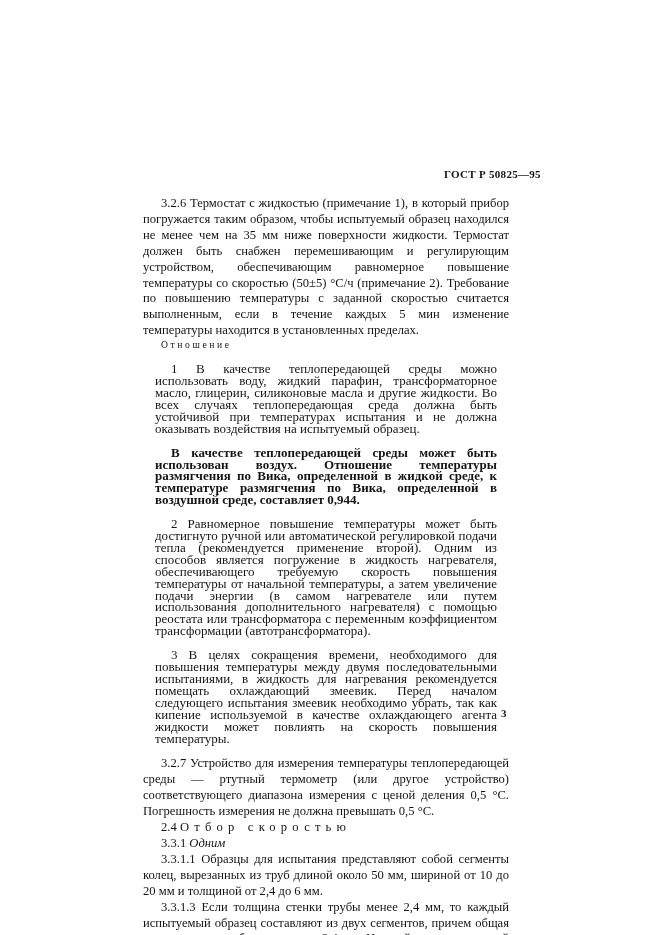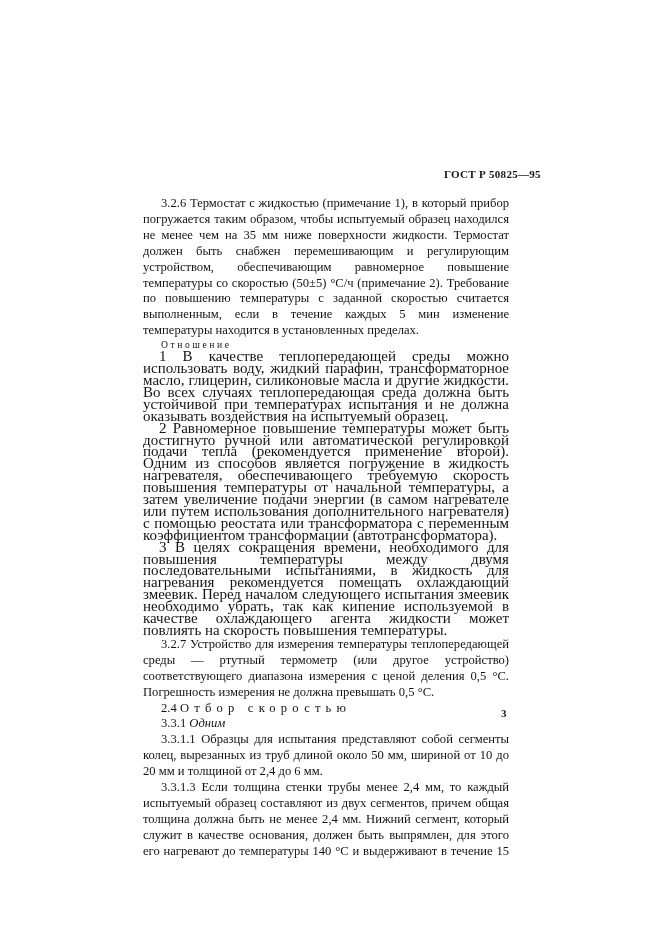--- a/index.html
+++ b/index.html
@@ -4,37 +4,38 @@
 <style>
   html, body { margin:0; padding:0; background:#ffffff; }
   body { width:661px; height:935px; position:relative; overflow:hidden;
          font-family:"Liberation Serif", "DejaVu Serif", serif; color:#141414; }
   .page { position:absolute; left:0; top:0; width:661px; height:935px; }
   .header { position:absolute; left:400px; top:168px; font-size:11px; font-weight:bold; letter-spacing:0.3px;margin-left:44px; }
   .body-text { position:absolute; left:143px; top:196px; width:366px;font-family:Liberation Serif, serif; }
   .p { font-size:12.6px; line-height:15.9px; text-align:justify; text-align-last:left; margin:0; }
   .p.ind { text-indent:18px; }
   .p.just-last { text-align-last:justify; }
-  .note { font-size:15px; line-height:11.9px; text-align:justify; margin:0; }
+  .note { font-size:13px; line-height:11.9px; text-align:justify; margin:12px; }
   .note.ind { text-indent:16px; }
   .notes-title { font-size:9.6px; line-height:12px; letter-spacing:2.6px; text-indent:18px; margin:0; }
   .spaced { letter-spacing:5.2px; }
   .it { font-style:italic; }
   .pagenum { position:absolute; left:501px; top:707px; font-size:11px; font-weight:bold; }
 </style>
 </head>
 <body>
 
 <div class="page">
   <div class="header">ГОСТ Р 50825—95</div>
 
   <div class="body-text">
     <p class="p ind">3.2.6 Термостат с жидкостью (примечание 1), в который прибор погружается таким образом, чтобы испытуемый образец находился не менее чем на 35 мм ниже поверхности жидкости. Термостат должен быть снабжен перемешивающим и регулирующим устройством, обеспечивающим равномерное повышение температуры со скоростью (50±5) °С/ч (примечание 2). Требование по повышению температуры с заданной скоростью считается выполненным, если в течение каждых 5 мин изменение температуры находится в установленных пределах.</p>
     <p class="notes-title">Отношение</p>
     <p class="note ind">1 В качестве теплопередающей среды можно использовать воду, жидкий парафин, трансформаторное масло, глицерин, силиконовые масла и другие жидкости. Во всех случаях теплопередающая среда должна быть устойчивой при температурах испытания и не должна оказывать воздействия на испытуемый образец.</p>
+    <p class="note ind" style="font-weight:bold;">В качестве теплопередающей среды может быть использован воздух. Отношение температуры размягчения по Вика, определенной в жидкой среде, к температуре размягчения по Вика, определенной в воздушной среде, составляет 0,944.</p>
     <p class="note ind">2 Равномерное повышение температуры может быть достигнуто ручной или автоматической регулировкой подачи тепла (рекомендуется применение второй). Одним из способов является погружение в жидкость нагревателя, обеспечивающего требуемую скорость повышения температуры от начальной температуры, а затем увеличение подачи энергии (в самом нагревателе или путем использования дополнительного нагревателя) с помощью реостата или трансформатора с переменным коэффициентом трансформации (автотрансформатора).</p>
     <p class="note ind">3 В целях сокращения времени, необходимого для повышения температуры между двумя последовательными испытаниями, в жидкость для нагревания рекомендуется помещать охлаждающий змеевик. Перед началом следующего испытания змеевик необходимо убрать, так как кипение используемой в качестве охлаждающего агента жидкости может повлиять на скорость повышения температуры.</p>
     <p class="p ind">3.2.7 Устройство для измерения температуры теплопередающей среды — ртутный термометр (или другое устройство) соответствующего диапазона измерения с ценой деления 0,5 °С. Погрешность измерения не должна превышать 0,5 °С.</p>
     <p class="p ind">
       <span>2.4</span>
       <span class="spaced">Отбор скоростью</span>
     </p>
     <p class="p ind">
       <span>3.3.1</span>
       <span class="it">Одним</span>

